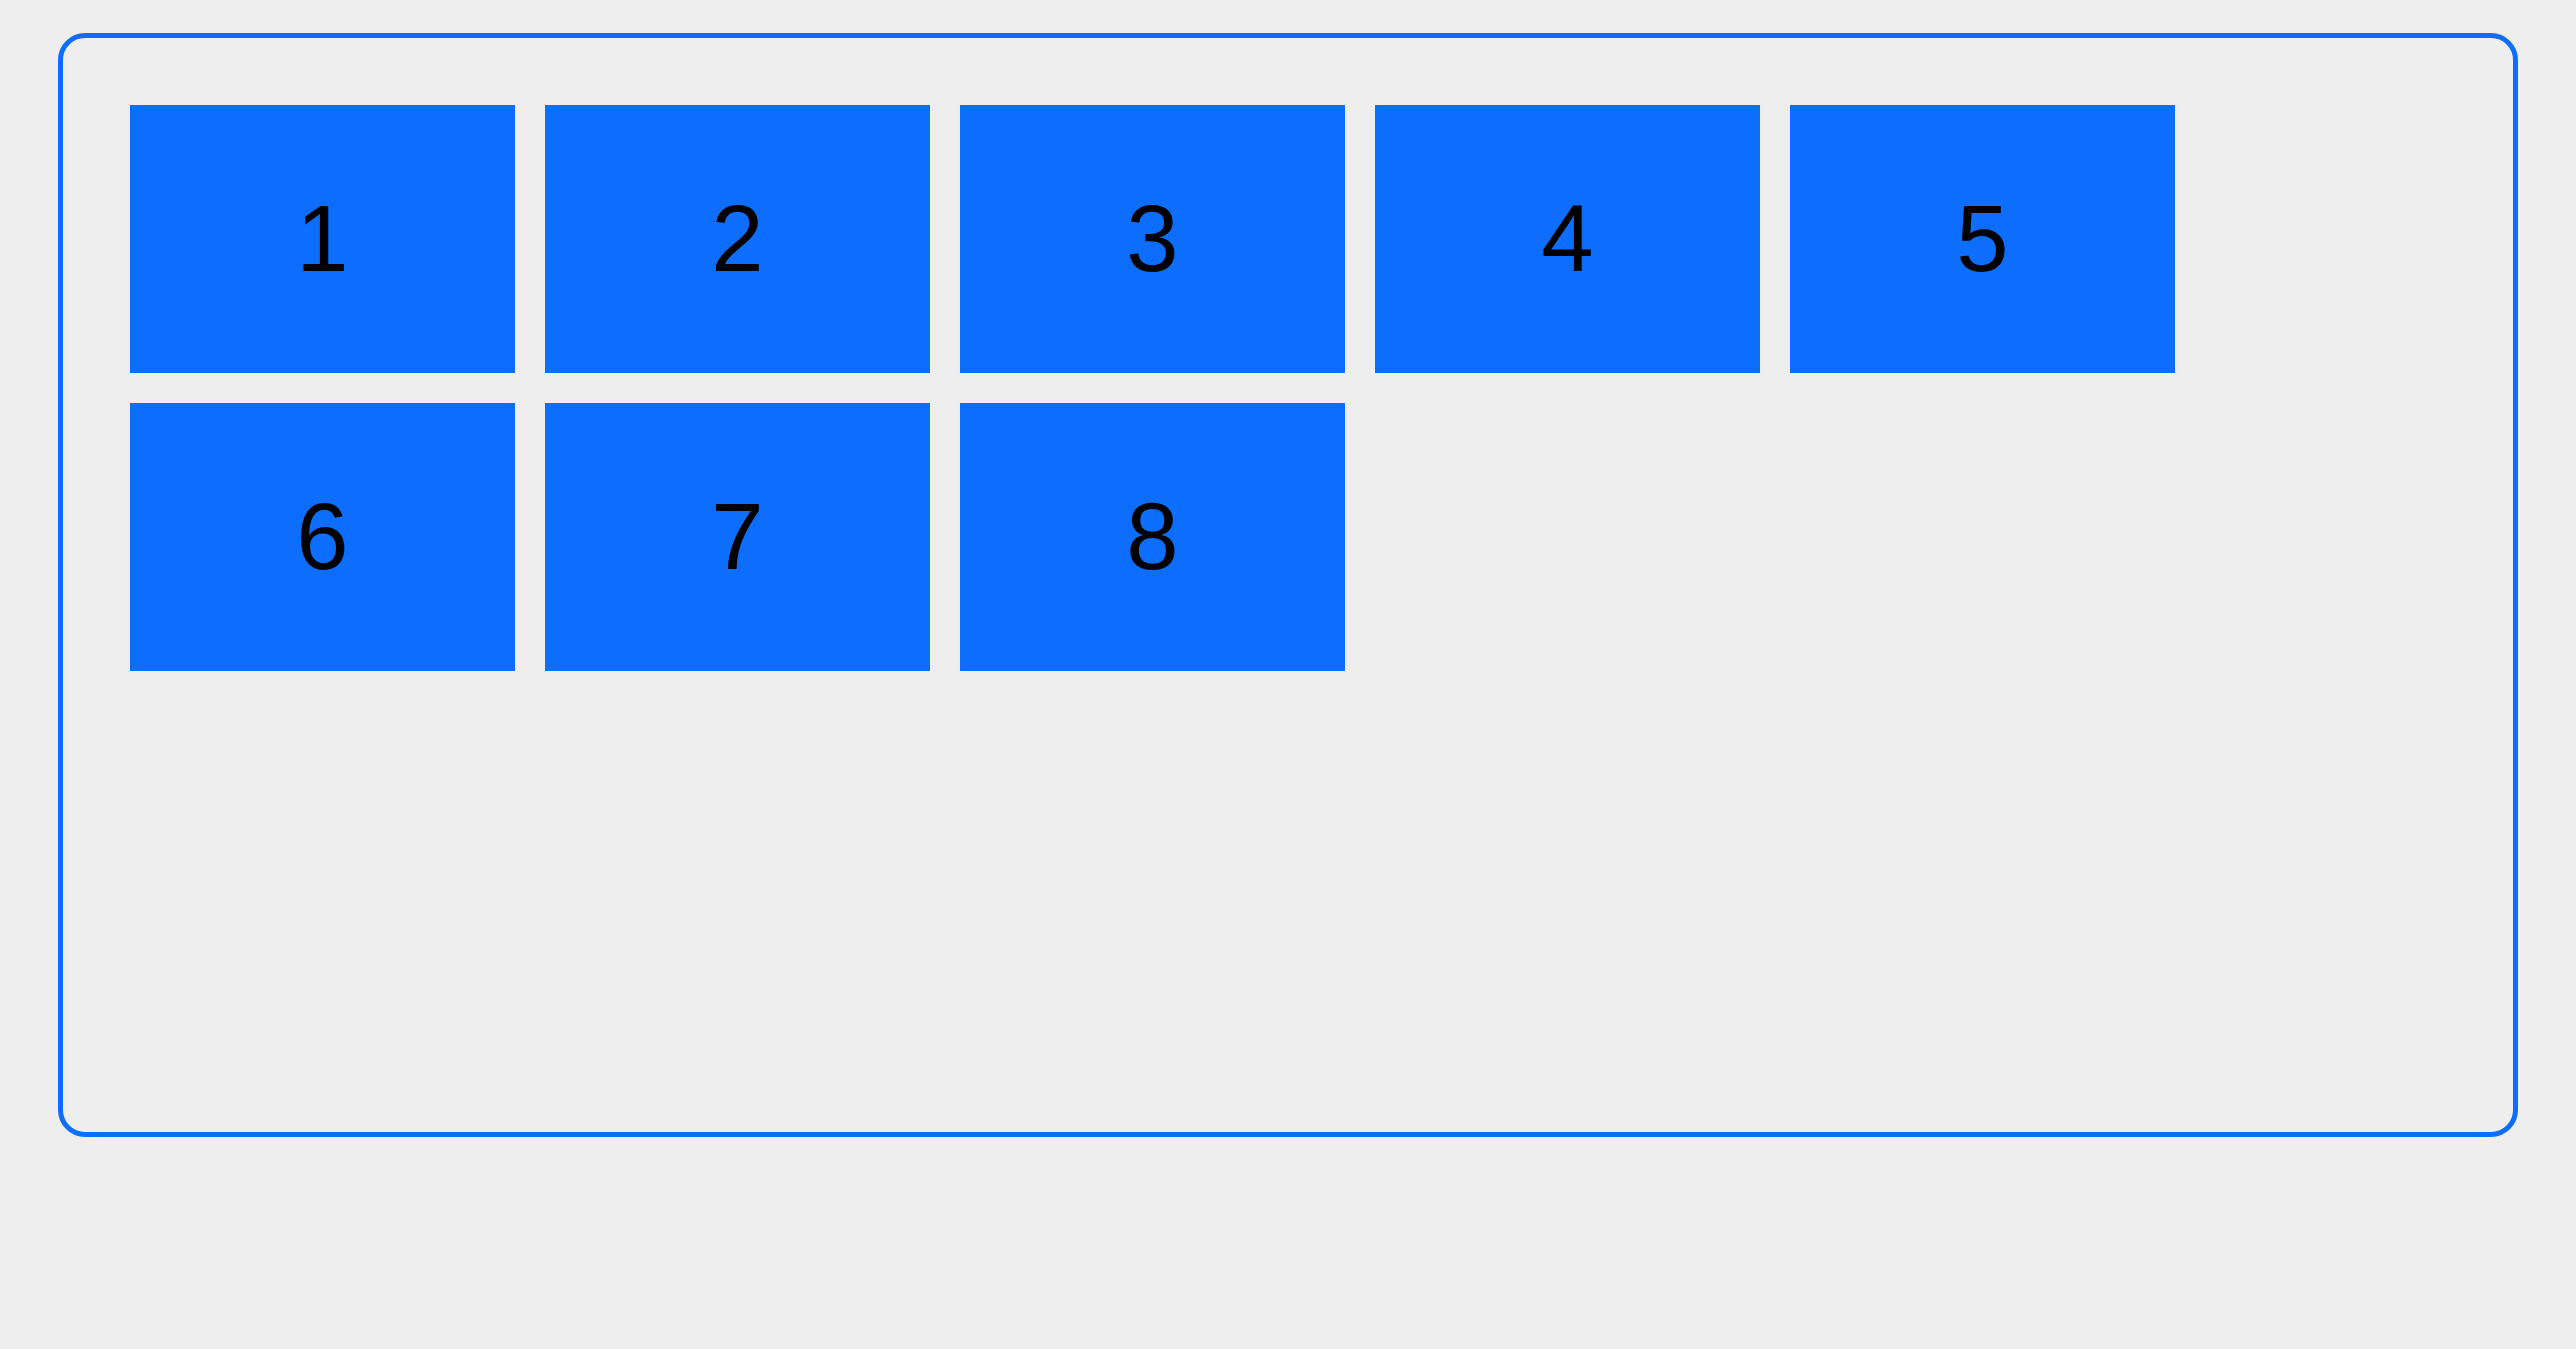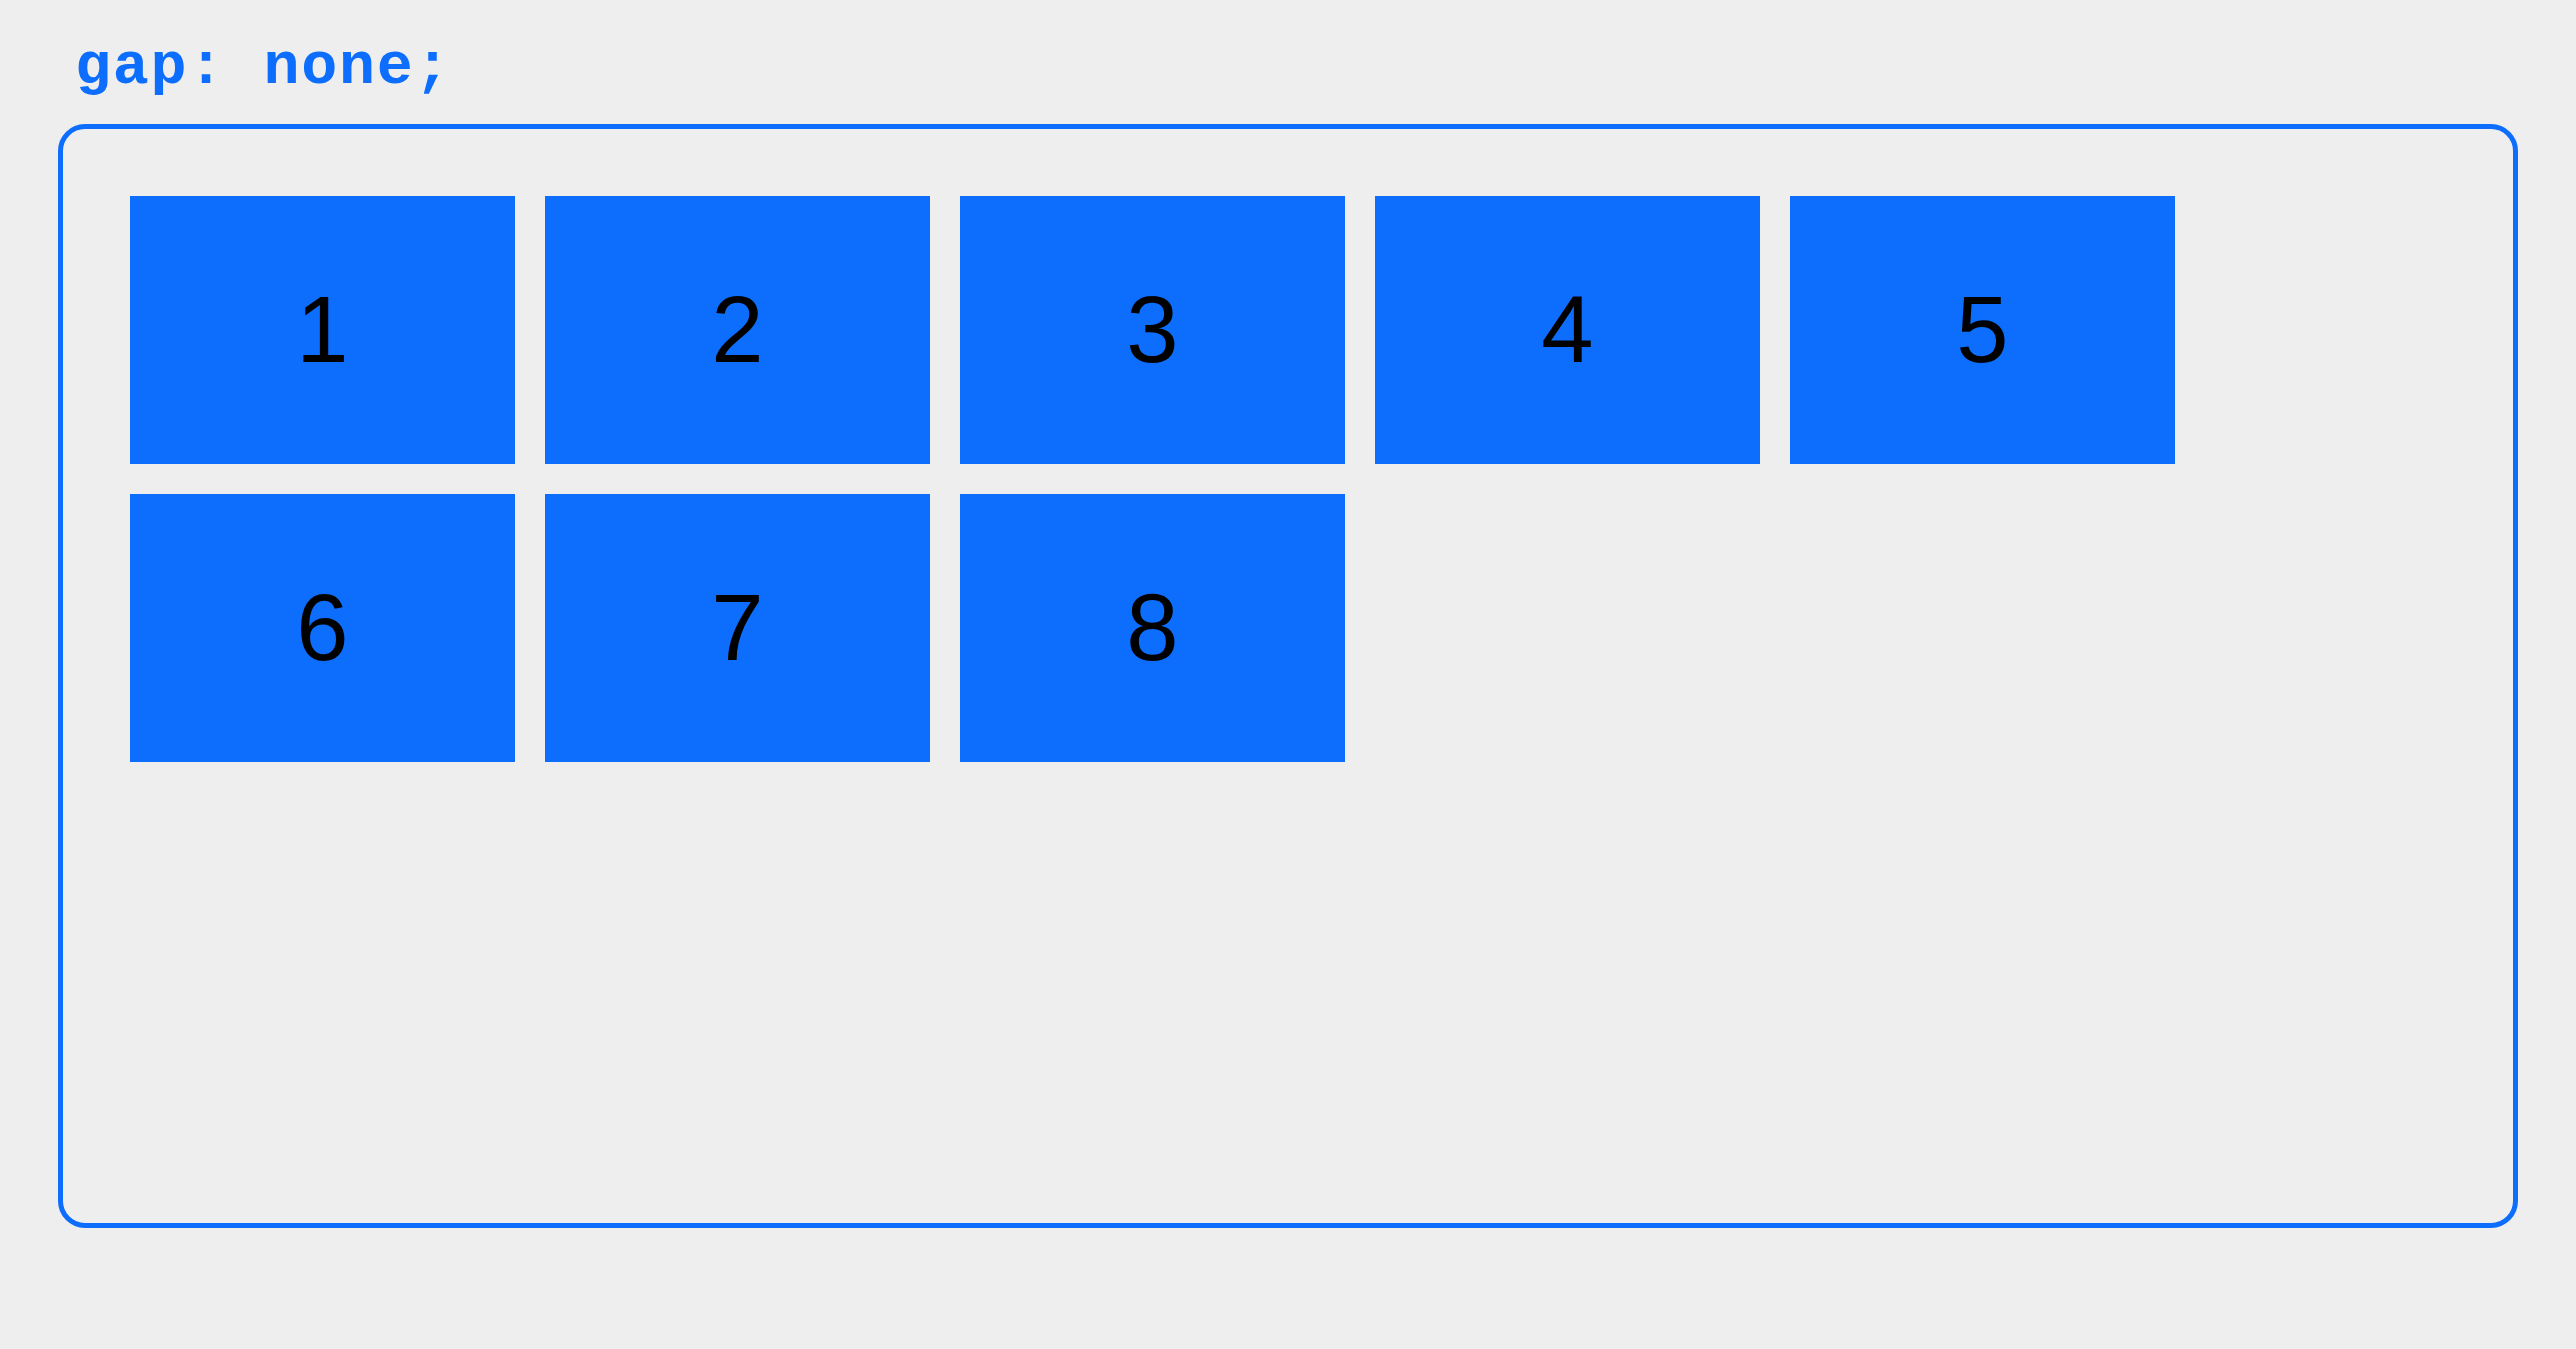--- a/index.html
+++ b/index.html
@@ -46,21 +46,20 @@
       align-items: center;
       justify-content: center;
       font-size: 94px;
       font-weight: 400;
     }
   </style>
 </head>
 <body>
 
 <div class="wrapper">
-  <div class="code-label">gap: none;</div>
   <div class="container">
     <div class="grid">
       <div class="box">1</div>
       <div class="box">2</div>
       <div class="box">3</div>
       <div class="box">4</div>
       <div class="box">5</div>
       <div class="box">6</div>
       <div class="box">7</div>
       <div class="box">8</div>

